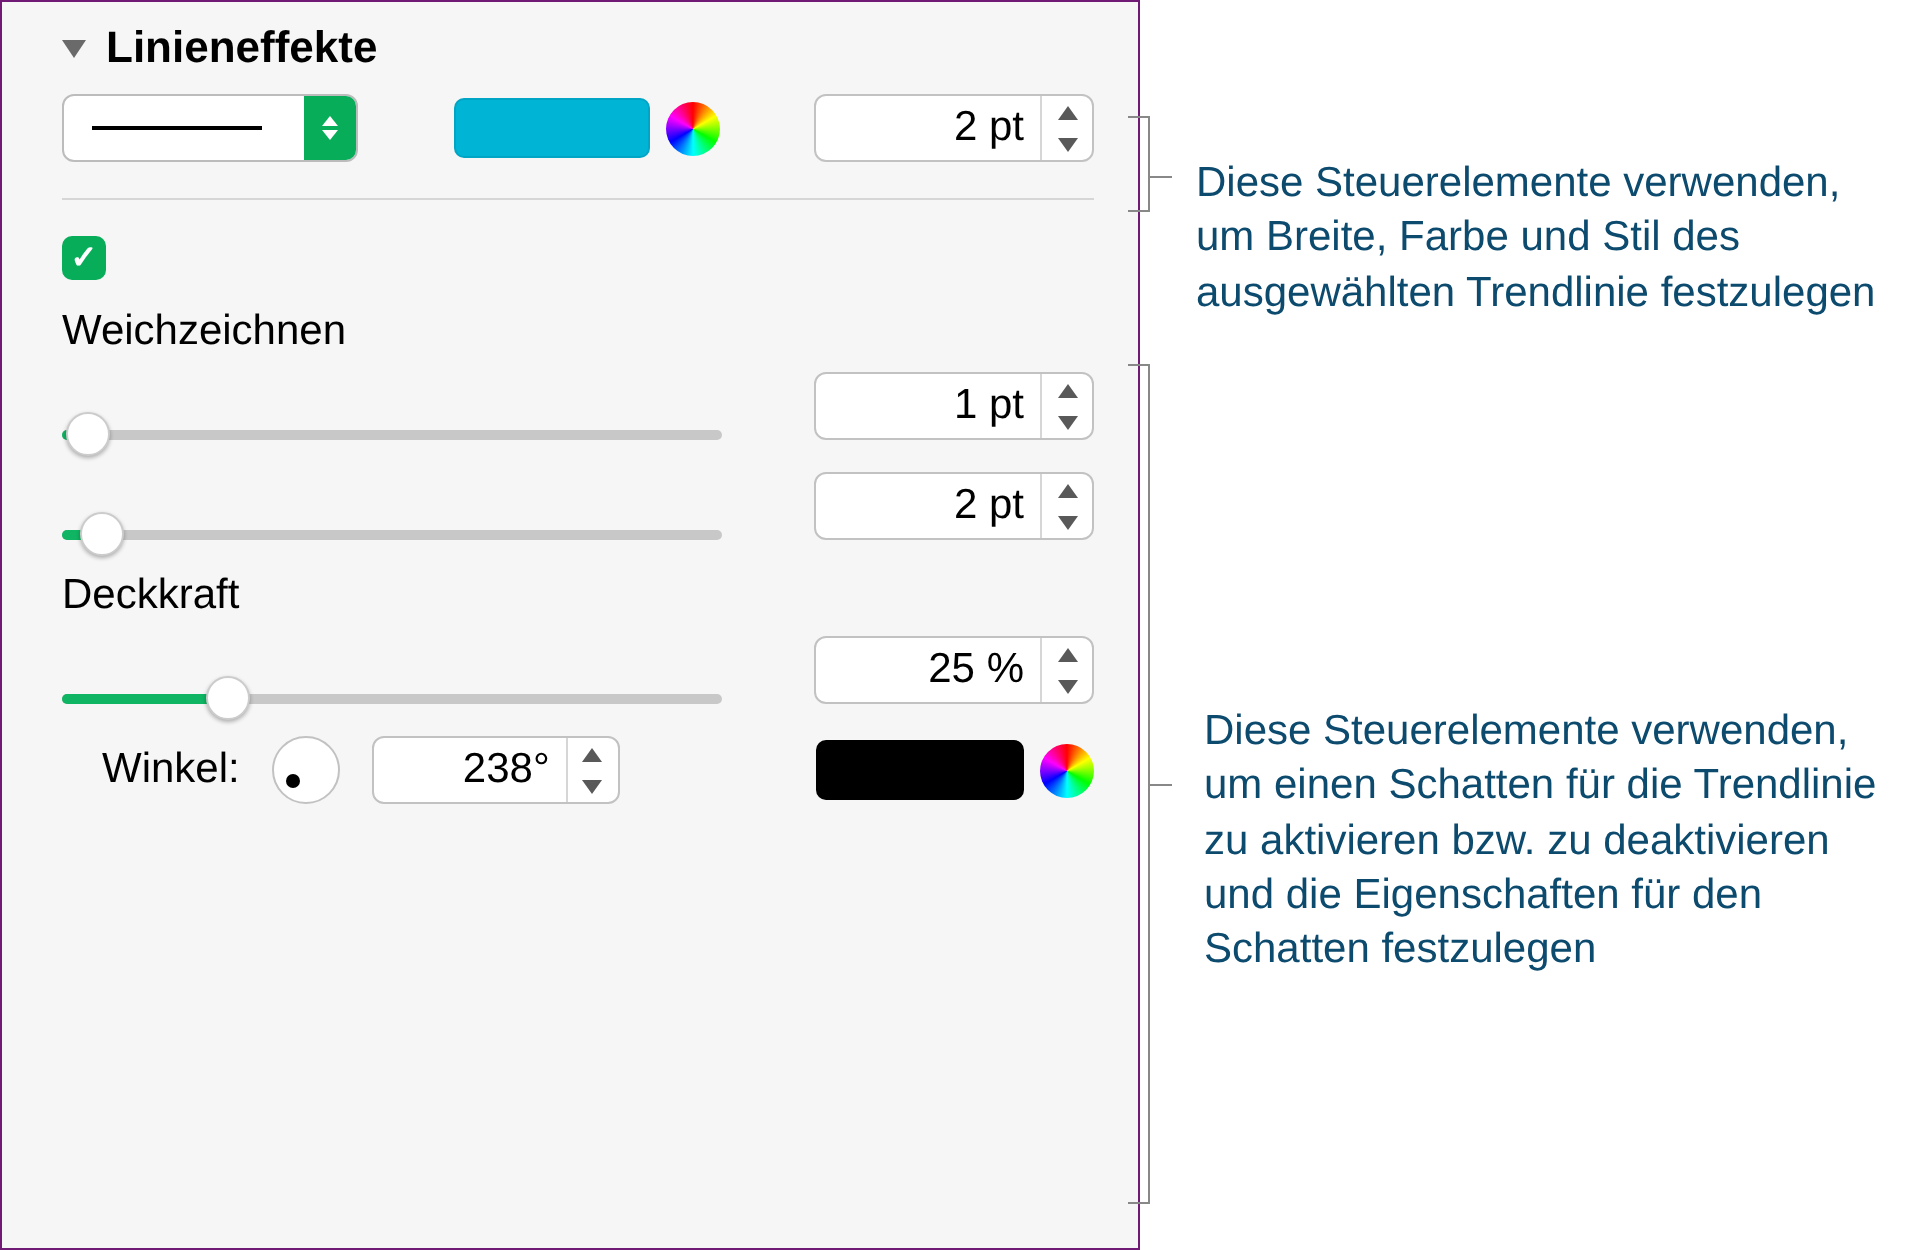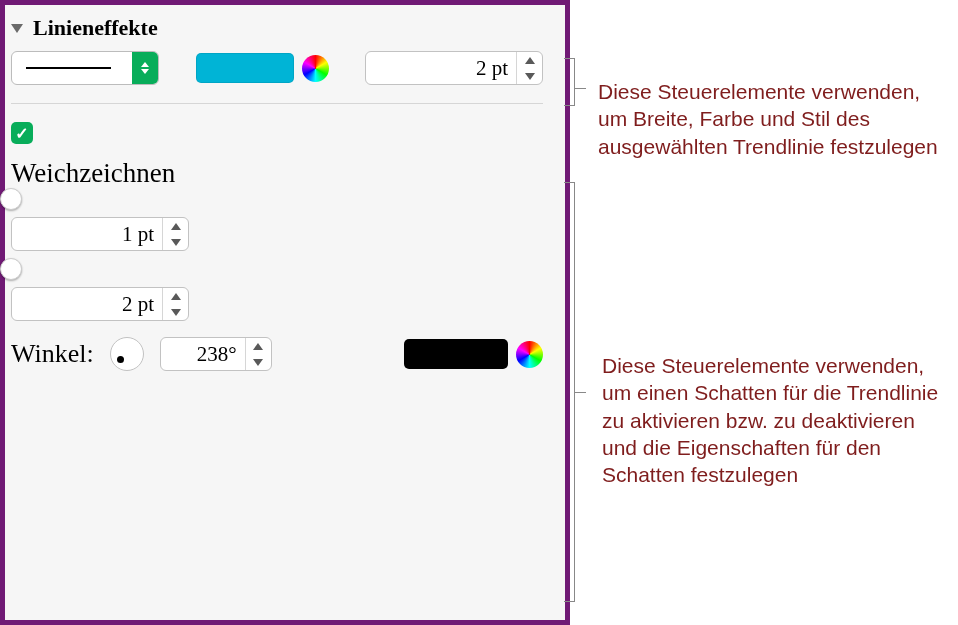--- a/index.html
+++ b/index.html
@@ -6,31 +6,30 @@
     body {
       font-family: -apple-system, "Helvetica Neue", Arial, sans-serif;
       background: #fff;
       display: flex;
       width: 958px;
       height: 625px;
     }
     .panel {
       width: 570px;
       background: #f6f6f6;
-      border: 5px solid #701a75;
-      padding: 10px 22px 18px 6px;
-      font-family: Liberation Serif, serif;
+      border: 1px solid #701a75;
+      padding: 10px 22px 18px 30px;
     }
     .annotations {
       flex: 1;
       position: relative;
       padding: 0 0 0 8px;
       font-size: 21px;
       line-height: 1.3;
-      color: #7f1d1d;
+      color: #0c4a6e;
     }
     .section-header {
       display: flex;
       align-items: center;
       margin-bottom: 10px;
     }
     .disclosure {
       width: 0; height: 0;
       border-left: 6px solid transparent;
       border-right: 6px solid transparent;
@@ -83,25 +82,25 @@
       border:1px solid rgba(0,0,0,0.08);
     }
     .color-wheel {
       width: 27px; height: 27px;
       border-radius: 50%;
       background: conic-gradient(red,yellow,lime,cyan,blue,magenta,red);
       margin-left: 8px;
     }
     .stepper-field {
       display:flex; align-items:center;
-      width: 178px; height: 34px;
+      width: 140px; height: 34px;
       background:#fff; border:1px solid #c2c2c2;
       border-radius:6px; position:relative;
     }
-    .stepper-field.small { width:112px; }
+    .stepper-field.small { width:124px; }
     .stepper-input {
       flex:1; text-align:right; padding-right: 8px;
       font-size:21px; border:none; outline:none;
       background:transparent;
     }
     .step-btns {
       width:26px; height:32px;
       border-left:1px solid #d6d6d6;
       display:flex; flex-direction:column;
     }
@@ -127,25 +126,24 @@
       margin-bottom:14px;
     }
     .checkbox {
       width:22px;height:22px;
       background:#08ad5a; border-radius:5px;
       display:flex;align-items:center;justify-content:center;
     }
     .checkmark { color:#fff; font-size:16px; font-weight:bold; }
     .checkbox-label { font-size:22px; font-weight:600; }
     .slider-group { margin-bottom:16px; }
-    .slider-label { font-size:27px; margin-bottom:8px; display:block; }
+    .slider-label { font-size:21px; margin-bottom:8px; display:block; }
     .slider-row {
-      display:flex; align-items:flex-start; justify-content:space-between;
+      display:flex; align-items:flex-end; justify-content:space-between;
       gap:20px;
-      flex-direction:column;
     }
     .slider {
       flex:1; height:5px; background:#c8c8c8;
       border-radius:3px; position:relative;
       max-width: 330px;
     }
     .slider-fill {
       height:100%; background:#0fb562;
       border-radius:3px 0 0 3px;
       position:absolute; left:0; top:0;
@@ -153,21 +151,21 @@
     .slider-thumb {
       width:22px;height:22px;border-radius:50%;
       background:#fff; border:1px solid #ccc;
       box-shadow:0 1px 2px rgba(0,0,0,0.3);
       position:absolute; top:-9px;
       transform:translateX(-50%);
     }
     .angle-row {
       display:flex;align-items:center;gap:16px;
     }
-    .angle-label { font-size:26px; }
+    .angle-label { font-size:21px;margin-left:20px; }
     .angle-dial {
       width:34px;height:34px;border-radius:50%;
       background:#fff; border:1px solid #c2c2c2;
       position:relative;
     }
     .angle-dot {
       width:7px;height:7px;border-radius:50%;background:#000;
       position:absolute; left:6px; bottom:7px;
     }
     .shadow-swatch {
@@ -254,20 +252,36 @@
       <div class="stepper-field">
         <div class="stepper-input">2 pt</div>
         <div class="step-btns">
             <div class="step-up"></div>
             <div class="step-down"></div>
           </div>
       </div>
     </div>
   </div>
 
+  <div class="slider-group">
+    <span class="slider-label">Deckkraft</span>
+    <div class="slider-row">
+      <div class="slider">
+        <div class="slider-fill" style="width:25%"></div>
+        <div class="slider-thumb" style="left:25%"></div>
+      </div>
+      <div class="stepper-field">
+        <div class="stepper-input">25 %</div>
+        <div class="step-btns">
+            <div class="step-up"></div>
+            <div class="step-down"></div>
+          </div>
+      </div>
+    </div>
+  </div>
 
   <div class="angle-row">
     <span class="angle-label">Winkel:</span>
     <div class="angle-dial">
         <div class="angle-dot"></div>
       </div>
     <div class="stepper-field small">
       <div class="stepper-input">238°</div>
       <div class="step-btns">
           <div class="step-up"></div>

